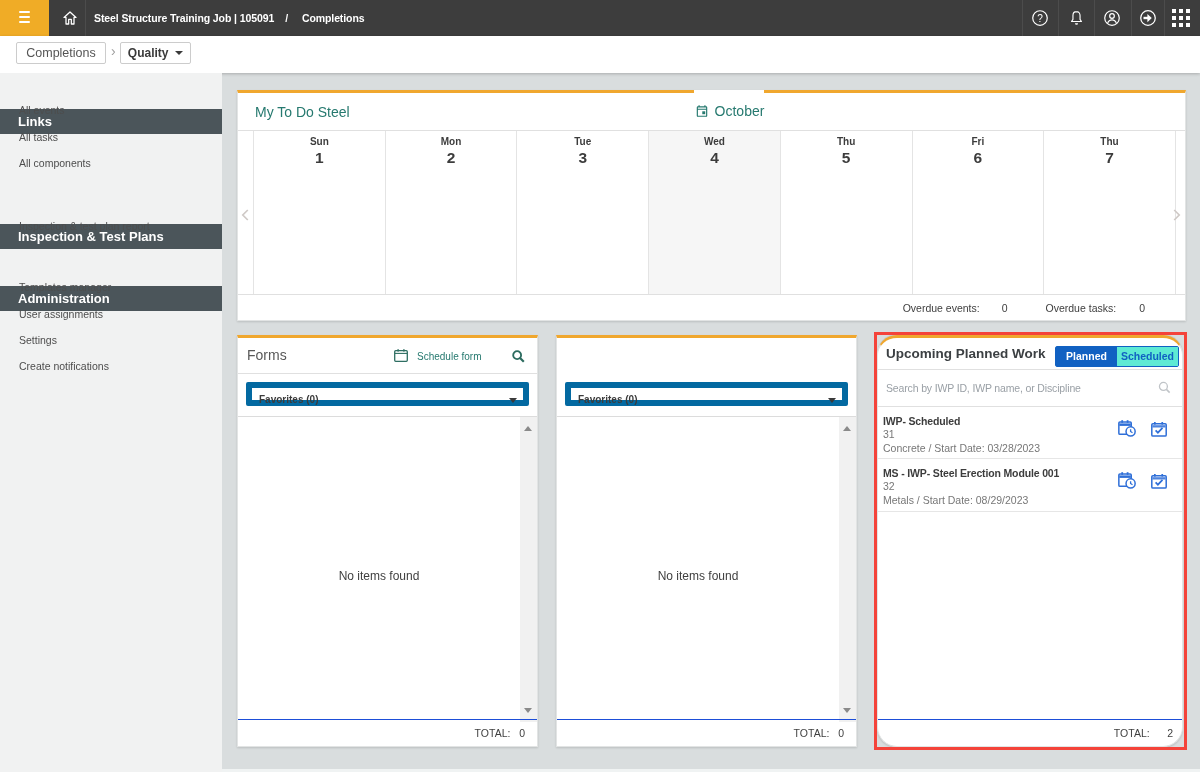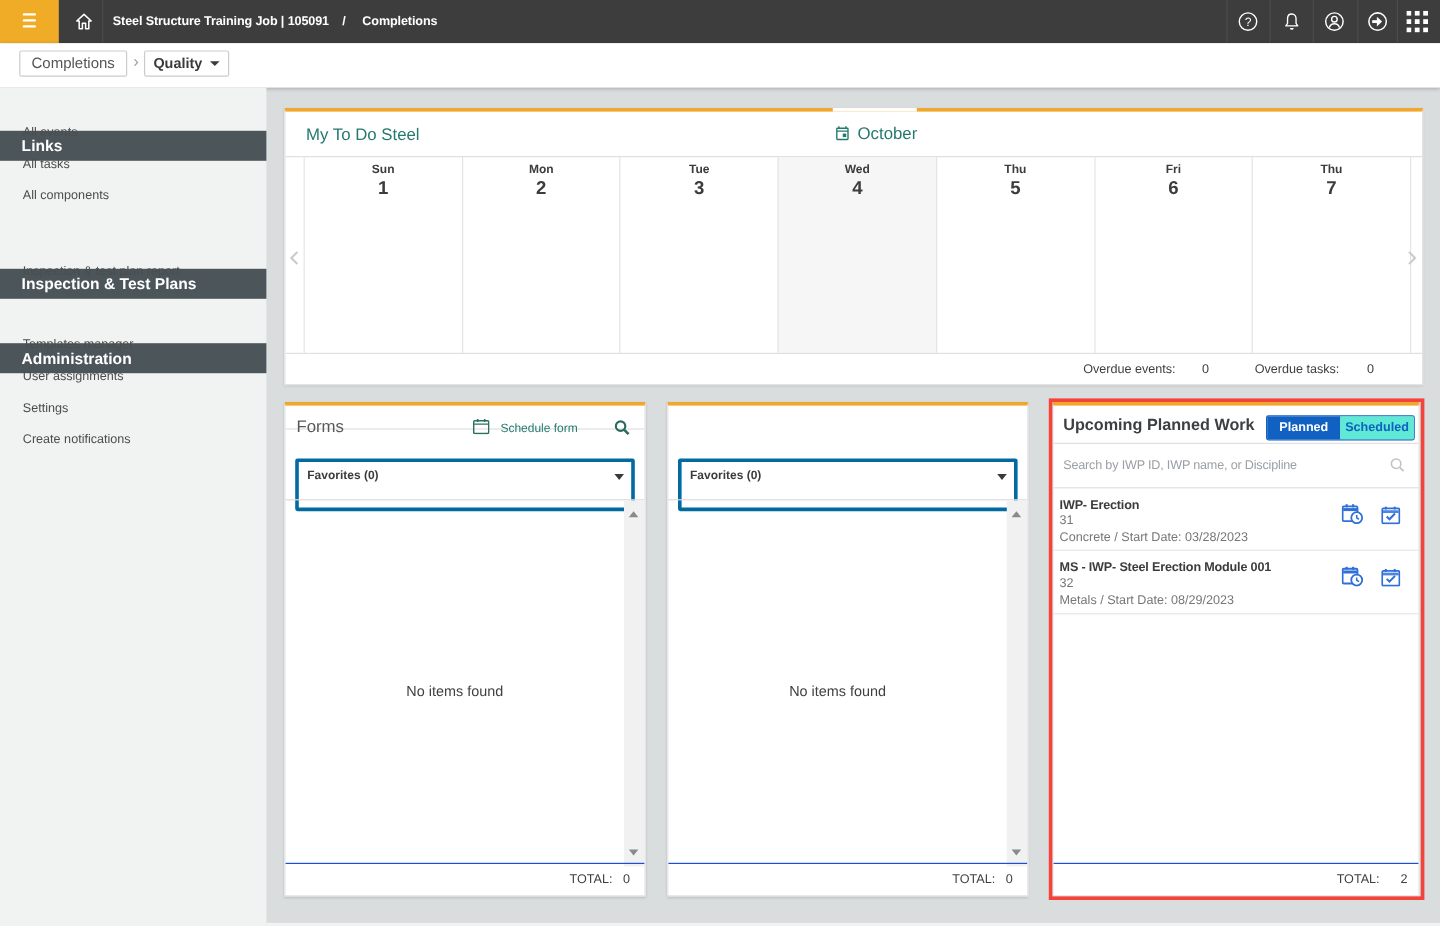--- a/index.html
+++ b/index.html
@@ -36,26 +36,26 @@
 #todo-hline { position:absolute; left:0; top:37px; width:100%; height:1px; background:#e0e0e0; }
 .cal-col { position:absolute; top:38px; height:163px; border-left:1px solid #e4e4e4; }
 .cal-day { margin-top:5px; text-align:center; font-size:10px; font-weight:bold; color:#3c3c3c; }
 .cal-num { text-align:center; font-size:15.5px; font-weight:bold; color:#3c3c3c; margin-top:2px; }
 #cal-bot { position:absolute; left:0; top:201px; width:100%; height:1px; background:#e0e0e0; }
 #todo-foot { position:absolute; right:40px; top:209px; font-size:10.5px; color:#3e3e3e; }
 
 
 #forms { left:237px; top:335px; width:301px; height:412px; }
 #tasks { left:556px; top:335px; width:301px; height:412px; }
-#upw   { left:877px; top:335px; width:306px; height:412px; box-shadow:0 -1px 0 #c7cbcb, 0 1px 2px rgba(0,0,0,0.14); }
+#upw   { left:877px; top:335px; width:306px; height:412px; box-shadow:0 -1px 0 #c7cbcb, 0 1px 2px rgba(0,0,0,0.14);border-radius:20px; }
 #upw-red { position:absolute; left:873.5px; top:332px; width:313.5px; height:418px; border:3px solid #f4433a; z-index:5; }
 
-.chead { position:absolute; left:0; top:0; width:100%; height:20px; border-bottom:1px solid #e0e0e0; }
+.chead { position:absolute; left:0; top:0; width:100%; height:36px; border-bottom:1px solid #e0e0e0; }
 .chead .t { position:absolute; left:9px; top:9px; font-size:14px; color:#585858; }
-.fav { position:absolute; left:8px; top:44px; right:8px; height:44px; border:3px solid #0369a1; border-radius:2px; }
+.fav { position:absolute; left:8px; top:44px; right:8px; height:24px; border:6px solid #0369a1; border-radius:2px; }
 .fav .l { position:absolute; left:7px; top:6px; font-size:10px; font-weight:bold; color:#3c3c3c; }
 .fav .c { position:absolute; right:6px; top:10px; width:0; height:0; border-left:4.5px solid transparent; border-right:4.5px solid transparent; border-top:5.5px solid #3a3a3a; }
 .list { position:absolute; left:0; top:78px; width:100%; height:305px; border-top:1px solid #dcdcdc; }
 .sbar { position:absolute; right:0; top:0; width:17px; height:305px; background:#f1f1f1; }
 .sbar .up, .sbar .dn { position:absolute; left:4px; width:0; height:0; border-left:4.5px solid transparent; border-right:4.5px solid transparent; }
 .sbar .up { top:9px; border-bottom:5px solid #8a8a8a; }
 .sbar .dn { bottom:9px; border-top:5px solid #8a8a8a; }
 .noitems { position:absolute; left:0; right:17px; top:152px; text-align:center; font-size:12px; color:#3f3f3f; }
 .tot { position:absolute; left:0; bottom:0; width:100%; height:27px; border-top:1px solid #1d4ed8; font-size:10.5px; color:#3f3f3f; line-height:26px; text-align:right; padding-right:12px; }
 
@@ -248,21 +248,21 @@
     <span class="toggle"><span class="pl">Planned</span><span class="sc">Scheduled</span></span>
   </div>
   <div id="upw-search">
       <span class="ph">Search by IWP ID, IWP name, or Discipline</span>
     <svg style="position:absolute;right:11px;top:11px" width="13" height="13" viewBox="0 0 24 24">
         <circle cx="10" cy="10" r="7.3" fill="none" stroke="#c0c4c8" stroke-width="2.4"></circle>
         <path d="M15.5 15.5 L21.5 21.5" stroke="#c0c4c8" stroke-width="2.8"></path>
       </svg>
   </div>
   <div class="item" style="top:69px;height:52px">
-    <span class="a">IWP- Erection</span>
+    <span class="a">IWP- Scheduled</span>
     <span class="b">31</span>
     <span class="c2">Concrete / Start Date: 03/28/2023</span>
     <svg style="left:240px" width="18" height="17" viewBox="0 0 18 17">
         <rect x="3.3" y="0.2" width="1.8" height="2.6" fill="#2f6fd8"></rect>
         <rect x="8.7" y="0.2" width="1.8" height="2.6" fill="#2f6fd8"></rect>
         <rect x="0.85" y="1.95" width="12.4" height="12.3" rx="1.1" fill="none" stroke="#2f6fd8" stroke-width="1.5"></rect>
         <rect x="1.3" y="3.4" width="11.5" height="2.5" fill="#2f6fd8"></rect>
         <circle cx="12.6" cy="11.4" r="4.55" fill="#fff" stroke="#2f6fd8" stroke-width="1.5"></circle>
         <path d="M12.6 9.2 V11.5 L14.5 12.7" fill="none" stroke="#2f6fd8" stroke-width="1.3"></path>
       </svg>

